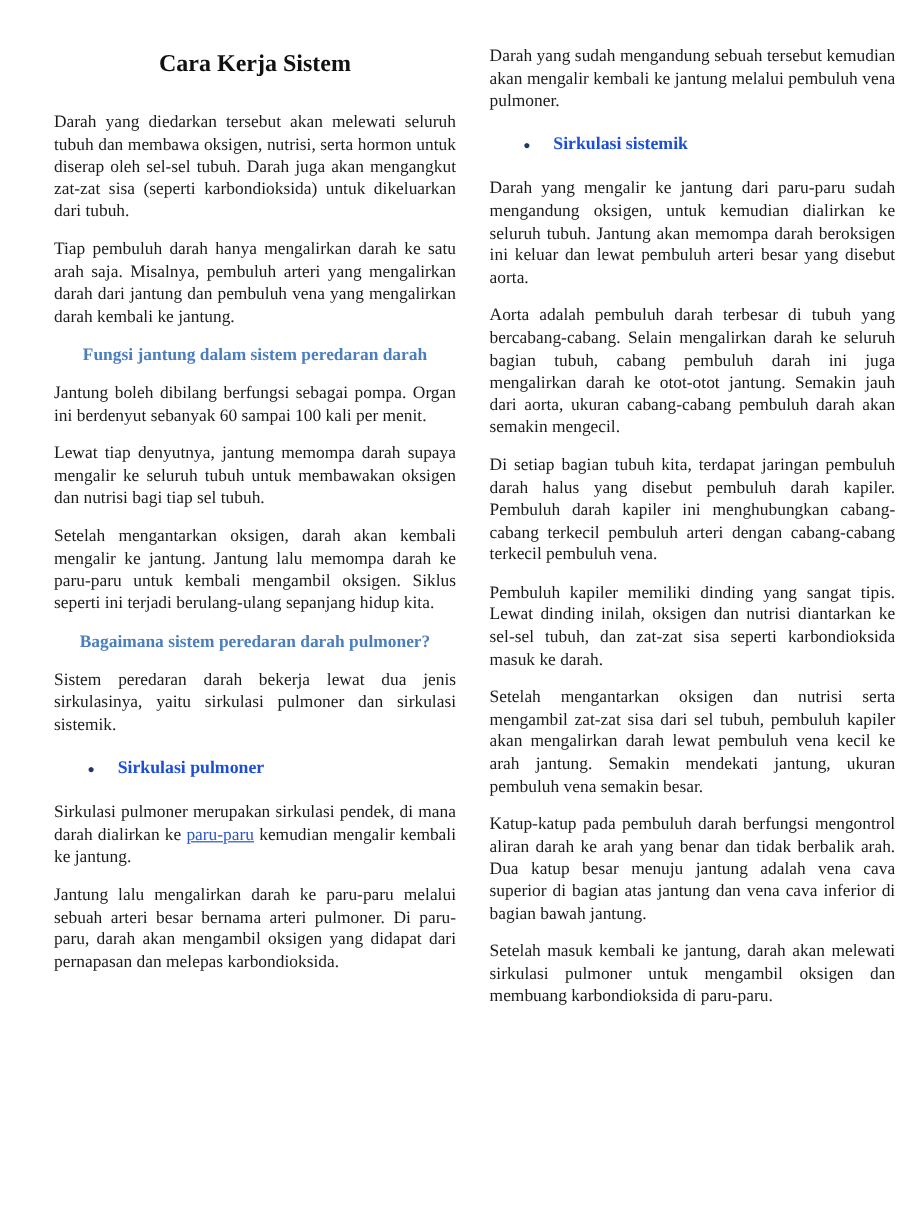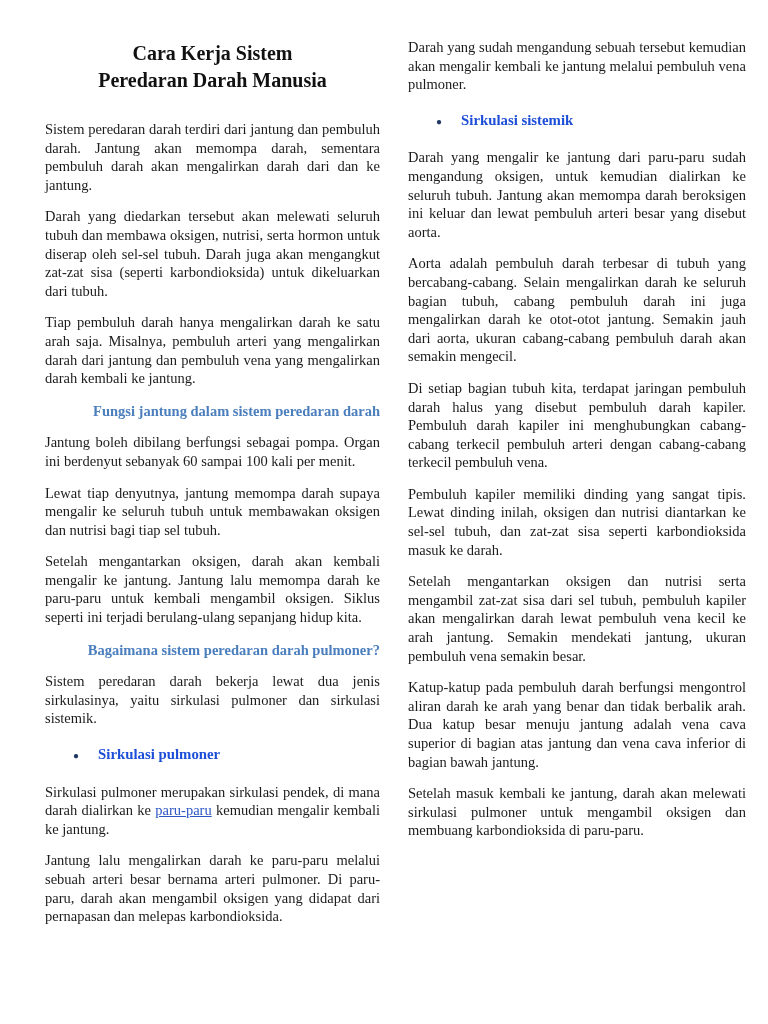--- a/index.html
+++ b/index.html
@@ -41,21 +41,21 @@
     font-size: 14.5px;
     line-height: 18.6px;
     text-align: justify;
     margin: 0 0 13px 0;
   }
   .section-heading {
     font-size: 14.5px;
     line-height: 18.6px;
     font-weight: bold;
     color: #4a7ebd;
-    text-align: right;
+    text-align: center;
     margin: 14px 0 13px 0;
   }
   .bullet-item {
     display: flex;
     align-items: baseline;
     margin: 17px 0 17px 0;
     padding-left: 28px;
   }
   .bullet-marker {
     color: #1f3864;
@@ -77,24 +77,22 @@
   }
 </style>
 </head>
 <body>
 
 <div class="page">
 
   <div class="col col-left">
     <h1 class="doc-title">
       <span style="display:block">Cara Kerja Sistem</span>
-      <span style="display:block">Peredaran Darah Manusia</span>
     </h1>
 
-    <p class="para">Sistem peredaran darah terdiri dari jantung dan pembuluh darah. Jantung akan memompa darah, sementara pembuluh darah akan mengalirkan darah dari dan ke jantung.</p>
     <p class="para">Darah yang diedarkan tersebut akan melewati seluruh tubuh dan membawa oksigen, nutrisi, serta hormon untuk diserap oleh sel-sel tubuh. Darah juga akan mengangkut zat-zat sisa (seperti karbondioksida) untuk dikeluarkan dari tubuh.</p>
     <p class="para">Tiap pembuluh darah hanya mengalirkan darah ke satu arah saja. Misalnya, pembuluh arteri yang mengalirkan darah dari jantung dan pembuluh vena yang mengalirkan darah kembali ke jantung.</p>
 
     <h2 class="section-heading">Fungsi jantung dalam sistem peredaran darah</h2>
 
     <p class="para">Jantung boleh dibilang berfungsi sebagai pompa. Organ ini berdenyut sebanyak 60 sampai 100 kali per menit.</p>
     <p class="para">Lewat tiap denyutnya, jantung memompa darah supaya mengalir ke seluruh tubuh untuk membawakan oksigen dan nutrisi bagi tiap sel tubuh.</p>
     <p class="para">Setelah mengantarkan oksigen, darah akan kembali mengalir ke jantung. Jantung lalu memompa darah ke paru-paru untuk kembali mengambil oksigen. Siklus seperti ini terjadi berulang-ulang sepanjang hidup kita.</p>
 
     <h2 class="section-heading">Bagaimana sistem peredaran darah pulmoner?</h2>

